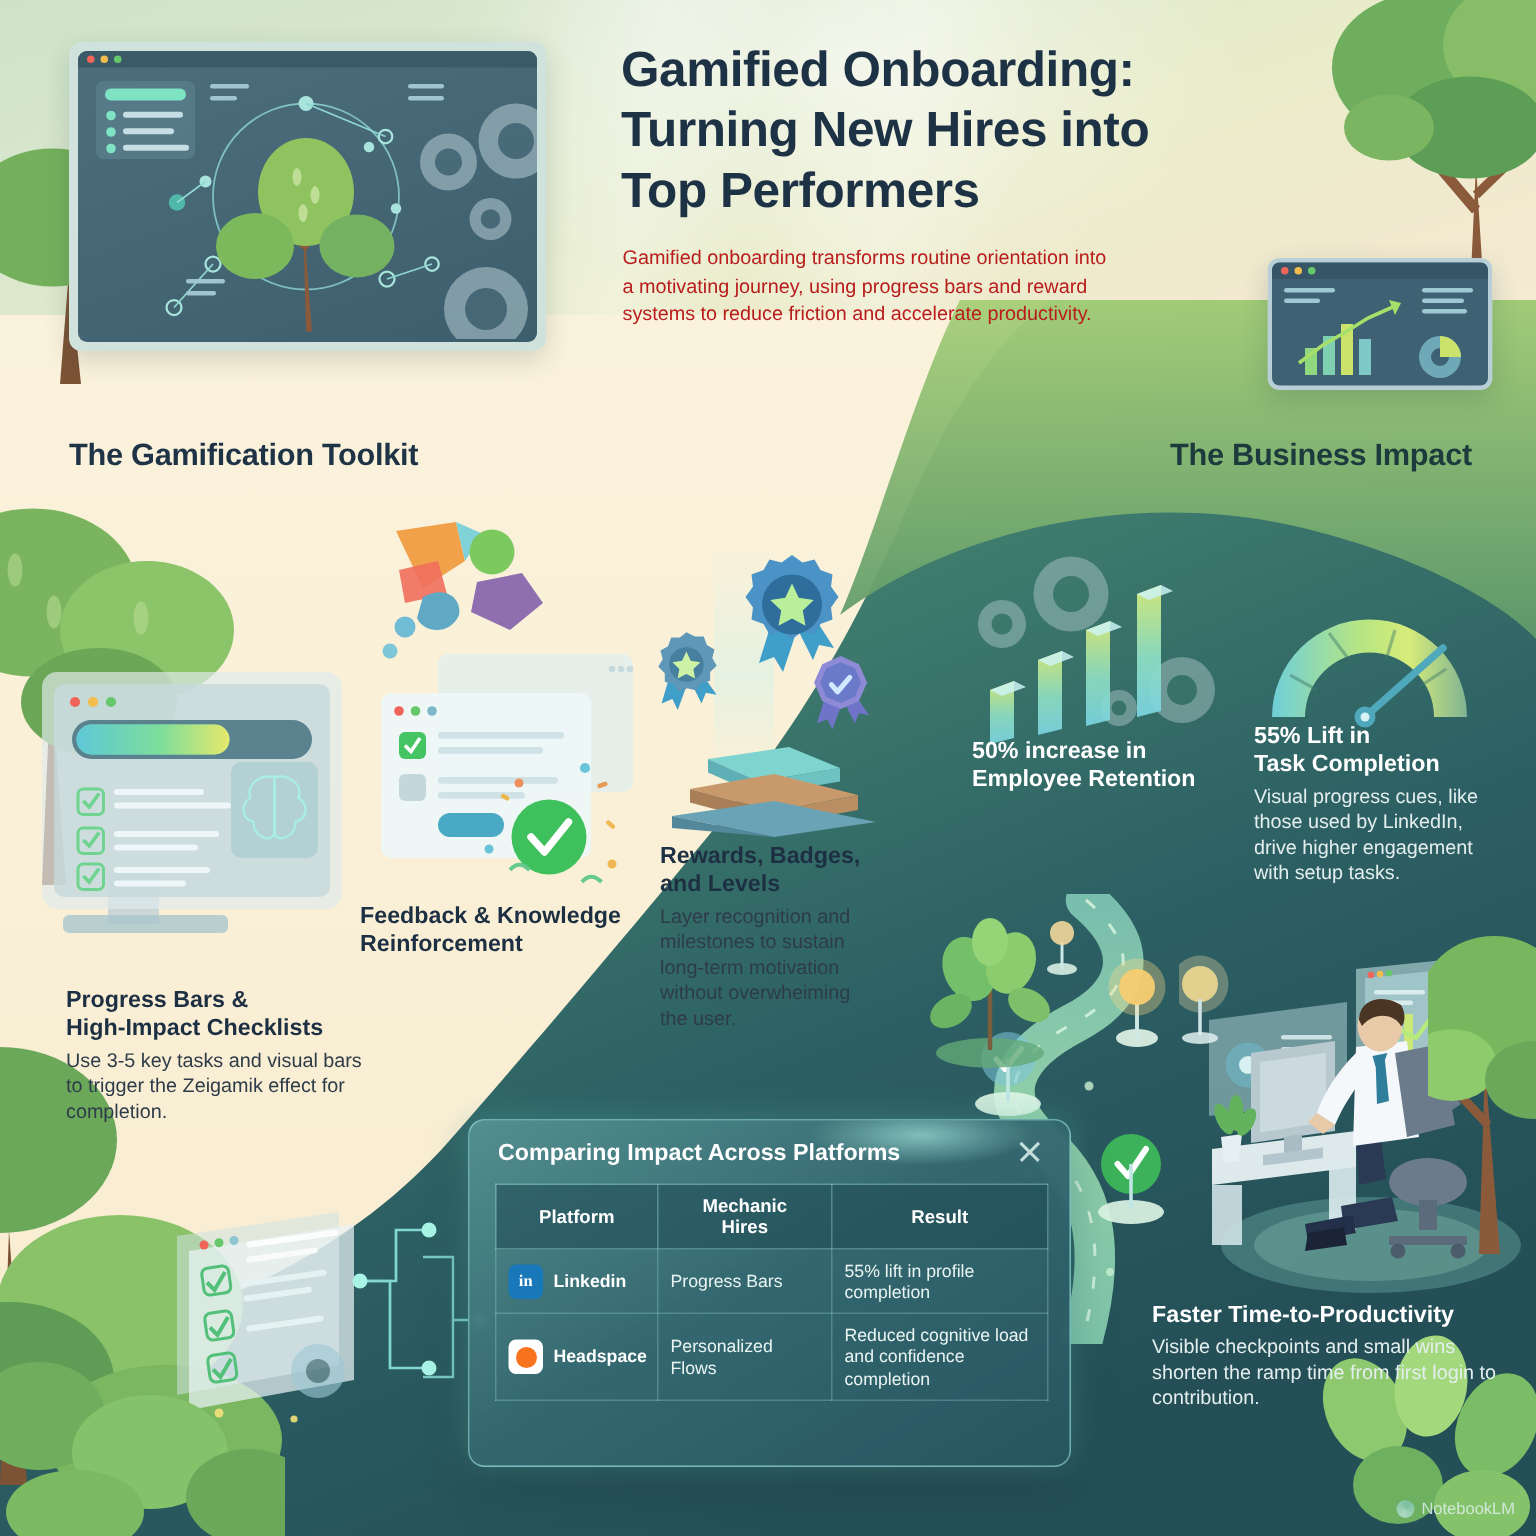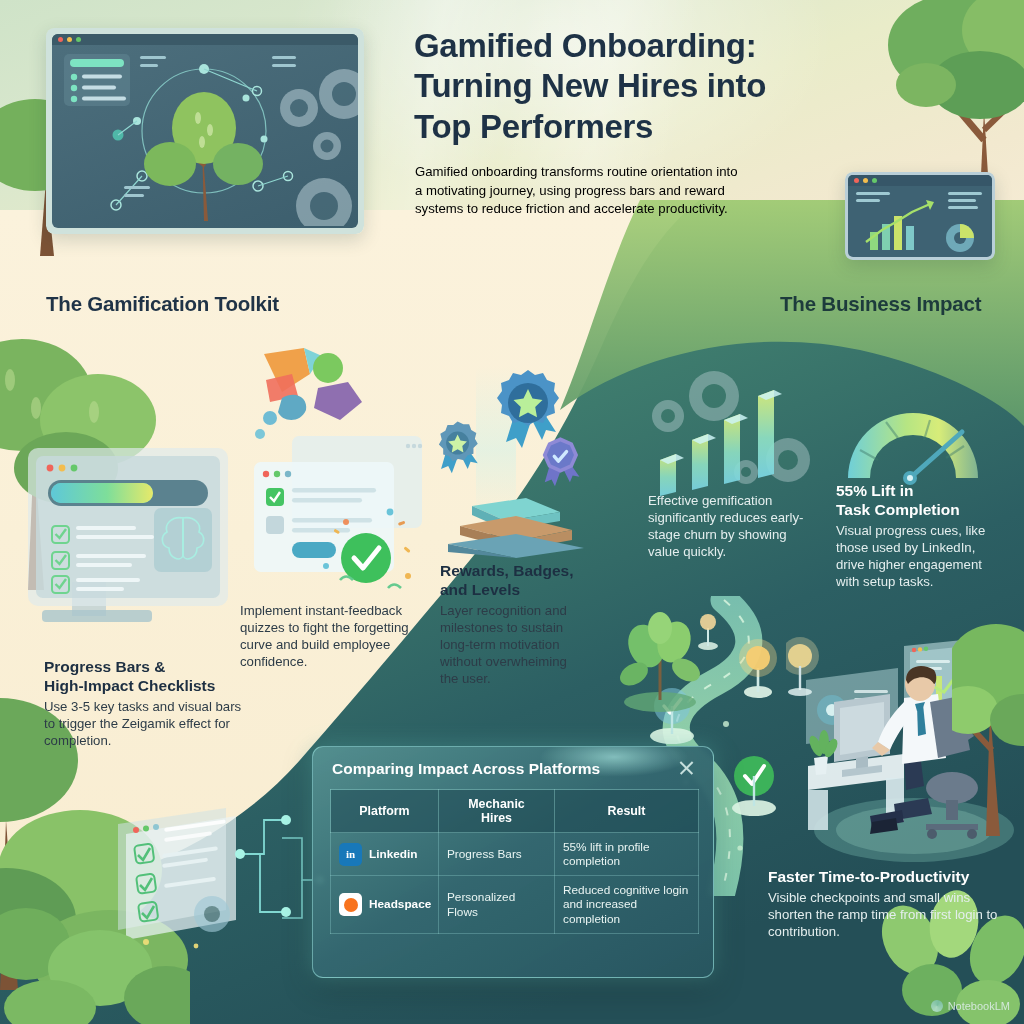--- a/index.html
+++ b/index.html
@@ -34,21 +34,21 @@
   }
 
   
   .title{
     position:absolute;left:414px;top:26px;width:400px;
     font-size:33px;line-height:1.22;font-weight:700;color:#1e3246;
     letter-spacing:-.3px;
   }
   .subtitle{
     position:absolute;left:415px;top:163px;width:330px;
-    font-size:13.2px;line-height:1.42;color:#000000;
+    font-size:13.2px;line-height:1.42;color:#b91c1c;
   }
 
   .sec-head{
     position:absolute;font-size:20.5px;font-weight:700;letter-spacing:-.2px;
   }
   .sec-head.left{left:46px;top:292px;color:#1f3347;}
   .sec-head.right{left:780px;top:292px;color:#1d3b3c;}
 
   .blk{position:absolute;}
   .blk h3{margin:0 0 2px 0;font-size:15.5px;line-height:1.22;font-weight:700;}
@@ -727,31 +727,33 @@
     </svg>
   </div>
 
   <div class="blk on-cream" id="b-progress">
     <h3><span>Progress Bars &amp;</span><br>
         <span>High-Impact Checklists</span></h3>
     <p>Use 3-5 key tasks and visual bars to trigger the Zeigamik effect for completion.</p>
   </div>
 
   <div class="blk on-cream" id="b-feedback">
-    <p>Implement instant-feedback quizzes to fight the forgetting curve and build employee confidence.</p>
+    <h3><span>Feedback &amp; Knowledge</span><br>
+        <span>Reinforcement</span></h3>
   </div>
 
   <div class="blk on-cream" id="b-rewards">
     <h3><span>Rewards, Badges,</span><br>
         <span>and Levels</span></h3>
     <p>Layer recognition and milestones to sustain long-term motivation without overwheiming the user.</p>
   </div>
 
   <div class="blk on-dark" id="b-retention">
-    <p>Effective gemification significantly reduces early-stage churn by showing value quickly.</p>
+    <h3><span>50% increase in</span><br>
+        <span>Employee Retention</span></h3>
   </div>
 
   <div class="blk on-dark" id="b-task">
     <h3><span>55% Lift in</span><br>
         <span>Task Completion</span></h3>
     <p>Visual progress cues, like those used by LinkedIn, drive higher engagement with setup tasks.</p>
   </div>
 
   <div class="blk on-dark" id="b-faster">
     <h3><span>Faster Time-to-Productivity</span></h3>
@@ -785,21 +787,21 @@
         <tr>
           <td class="plat">
             <span class="plat-wrap">
               <span class="plat-icon ic-headspace">
                   <i></i>
                 </span>
               <span>Headspace</span>
             </span>
           </td>
           <td class="mech">Personalized Flows</td>
-          <td>Reduced cognitive login and increased completion</td>
+          <td>Reduced cognitive load and confidence completion</td>
         </tr>
       </tbody>
     </table>
   </div>
 
   <div class="wm">
     <span class="wm-mark"></span>
     <span>NotebookLM</span>
   </div>
 

